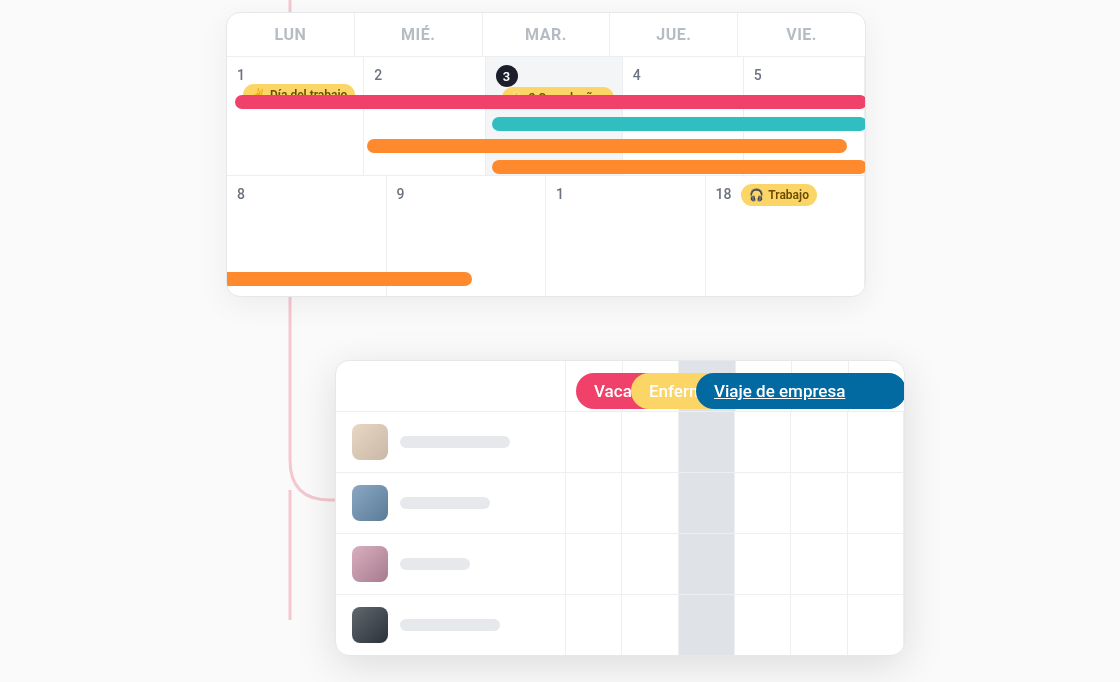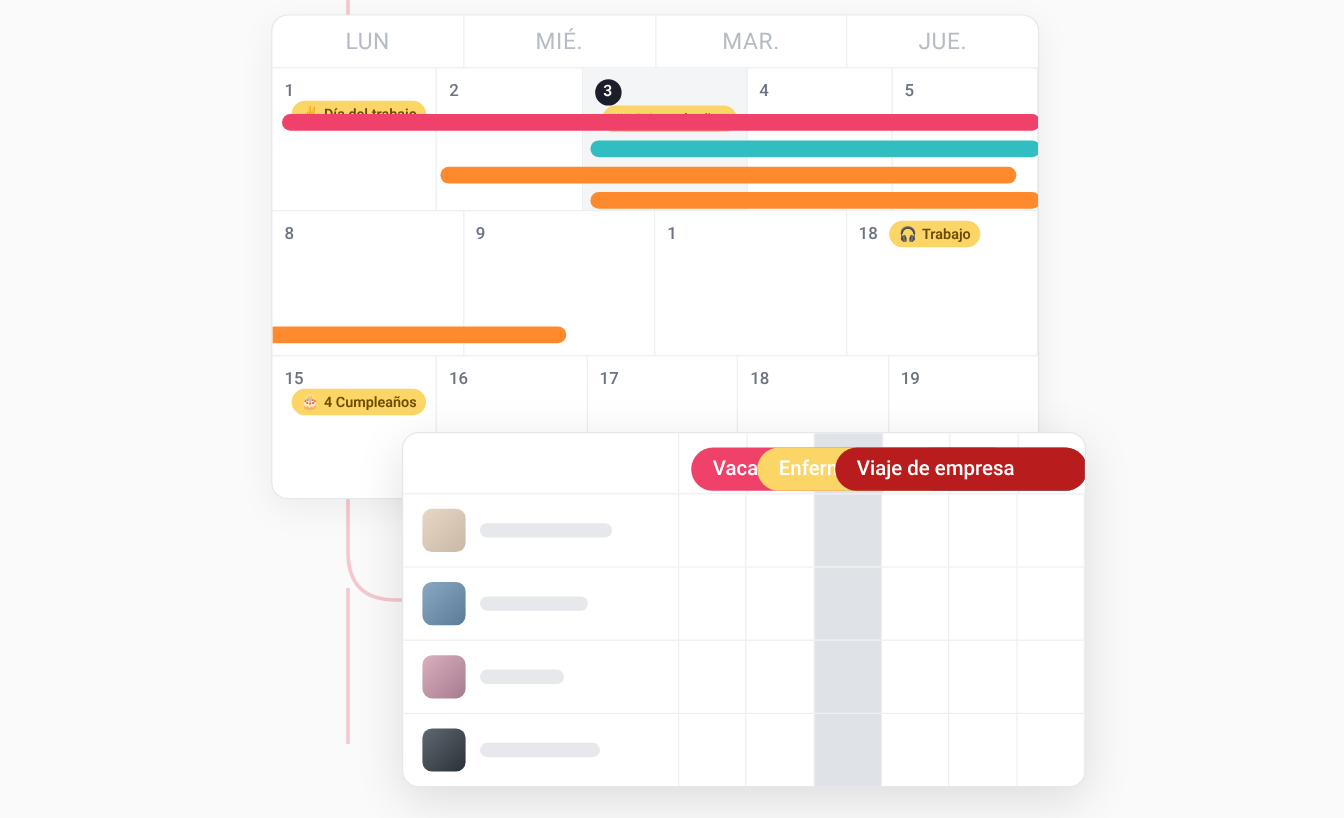--- a/index.html
+++ b/index.html
@@ -30,21 +30,21 @@
       border: 1px solid #e5e7eb;
       border-radius: 14px;
       box-shadow: 0 8px 30px rgba(0,0,0,0.06);
       overflow: hidden;
       z-index: 1;
     }
     .cal-header-row { display: flex; height: 44px; border-bottom: 1px solid #eceef0; }
     .cal-h {
       flex: 1 0 0;
       display: flex; align-items: center; justify-content: center;
-      font-size: 19px; font-weight: 400; letter-spacing: 0.5px;
+      font-size: 16px; font-weight: 700; letter-spacing: 0.5px;
       color: #b6bcc4;
       border-right: 1px solid #eceef0;
     }
     .cal-h:last-child { border-right: none; }
     .cal-week { display: flex; border-bottom: 1px solid #eceef0; position: relative; }
     .cal-week:last-child { border-bottom: none; }
     .cal-cell {
       flex: 1 0 0;
       border-right: 1px solid #eceef0;
       padding: 8px 8px 10px 10px;
@@ -142,37 +142,38 @@
       border-radius: 18px;
       color: #fff;
       font-size: 17px; font-weight: 500;
       display: flex; align-items: center;
       padding: 0 18px;
       white-space: nowrap;
     }
     .res-pill.pink   { background: #f0416a; }
     .res-pill.teal   { background: #30bec0; color:#fff; }
     .res-pill.yellow { background: #fbd566; color: #fff; }
-    .res-pill.orange { background: #b91c1c; }
+    .res-pill.orange { background: #0369a1; text-decoration: underline; }
   </style>
 </head>
 <body>
 
 <div class="bg-path">
   <svg viewBox="0 0 260 620">
     <path d="M40 0 V170 Q40 200 70 200 H220 M40 190 V460 Q40 500 80 500 H260 M40 490 V620"></path>
   </svg>
 </div>
 
 <div class="cal-card">
   <div class="cal-header-row">
     <div class="cal-h">LUN</div>
     <div class="cal-h">MIÉ.</div>
     <div class="cal-h">MAR.</div>
     <div class="cal-h">JUE.</div>
+    <div class="cal-h">VIE.</div>
   </div>
 
   <div class="cal-week week1">
     <div class="cal-cell">
       <span class="daynum">1</span>
       <span class="chip yellow inline">
         <span class="emoji">✌️</span>
         <span>Día del trabajo</span>
       </span>
     </div>
@@ -213,41 +214,20 @@
       <span class="daynum">18</span>
       <span class="chip yellow inline">
         <span class="emoji">🎧</span>
         <span>Trabajo</span>
       </span>
     </div>
 
     <div class="bar orange" style="top:96px;left:0;width:245px;border-top-left-radius:0;border-bottom-left-radius:0;"></div>
   </div>
 
-  <div class="cal-week week3">
-    <div class="cal-cell">
-      <span class="daynum">15</span>
-      <span class="chip yellow inline">
-        <span class="emoji">🎂</span>
-        <span>4 Cumpleaños</span>
-      </span>
-    </div>
-    <div class="cal-cell">
-      <span class="daynum">16</span>
-    </div>
-    <div class="cal-cell">
-      <span class="daynum">17</span>
-    </div>
-    <div class="cal-cell">
-      <span class="daynum">18</span>
-    </div>
-    <div class="cal-cell">
-      <span class="daynum">19</span>
-    </div>
-  </div>
 </div>
 
 <div class="res-card">
   <div class="res-row res-header">
     <div class="res-name-col"></div>
     <div class="res-day-col">1</div>
     <div class="res-day-col">2</div>
     <div class="res-day-col highlight">3</div>
     <div class="res-day-col">4</div>
     <div class="res-day-col">5</div>

